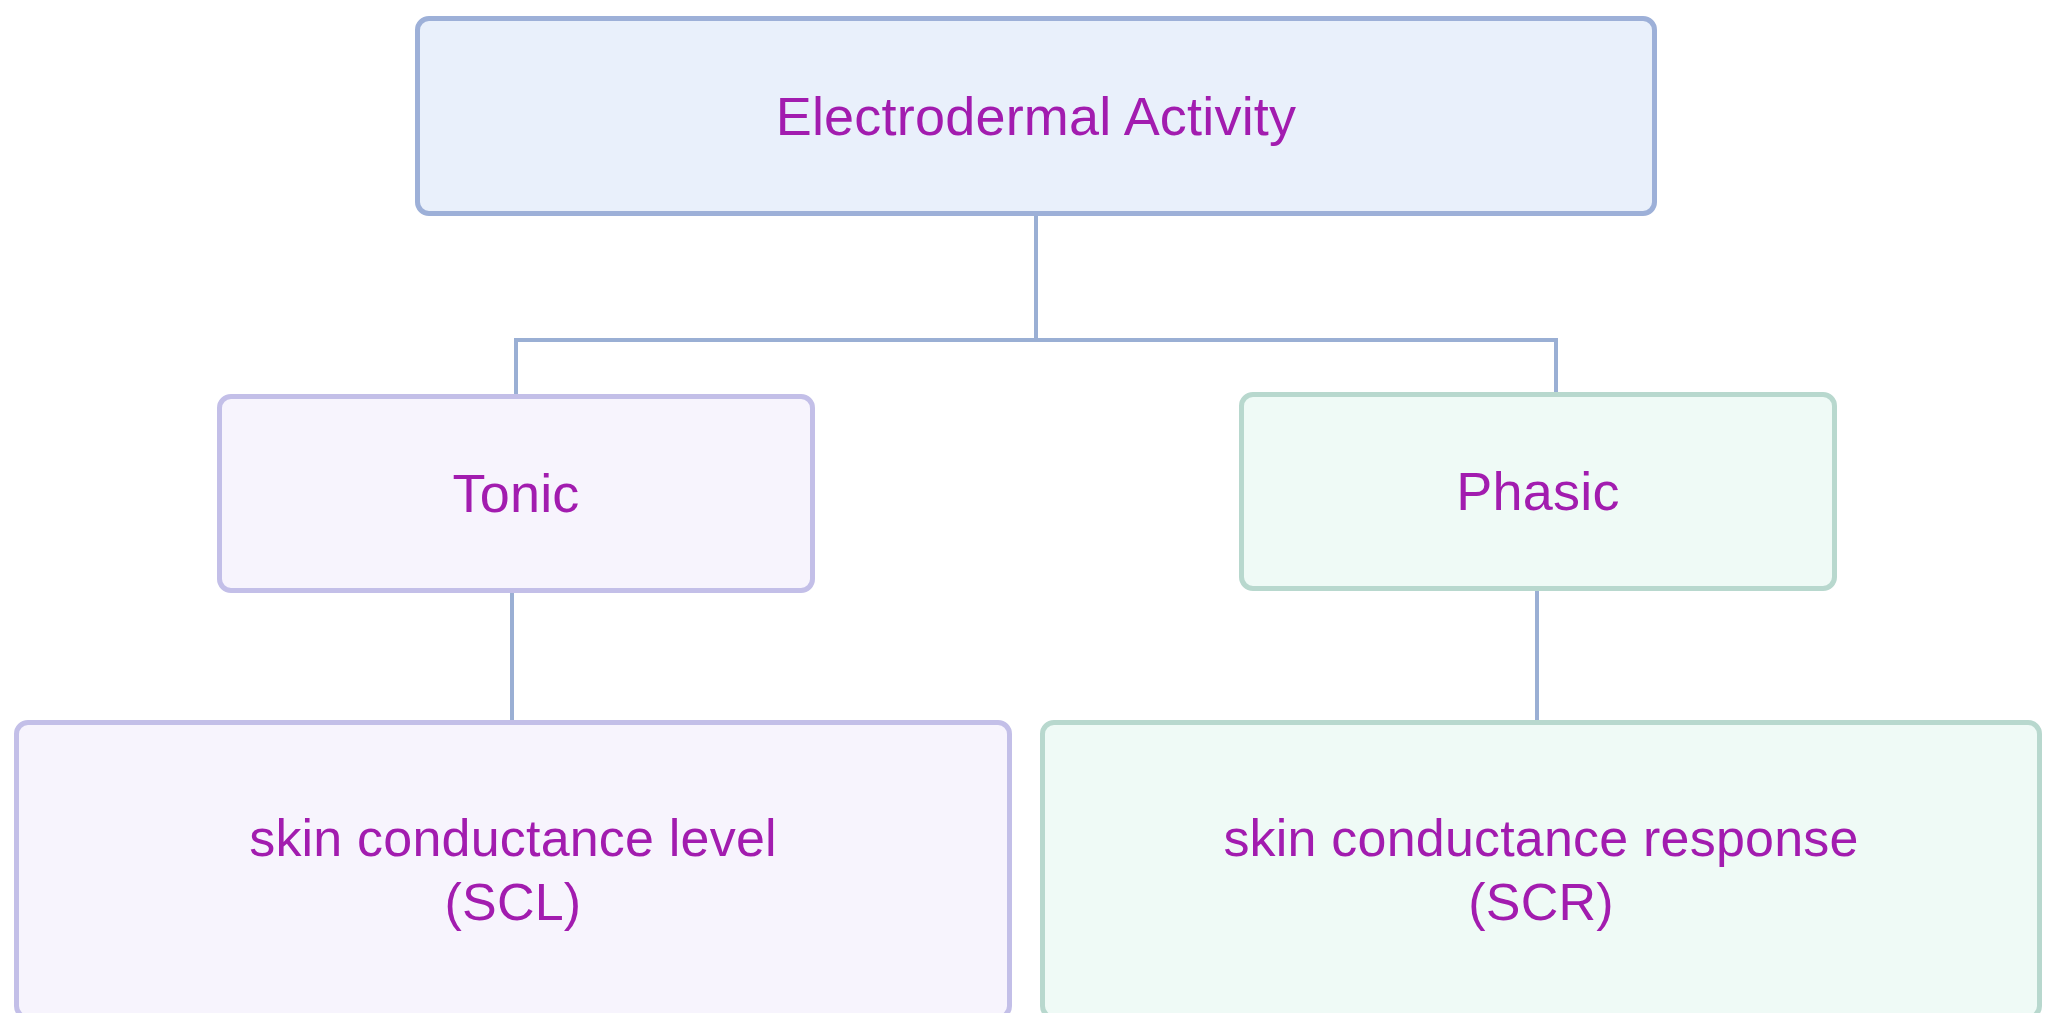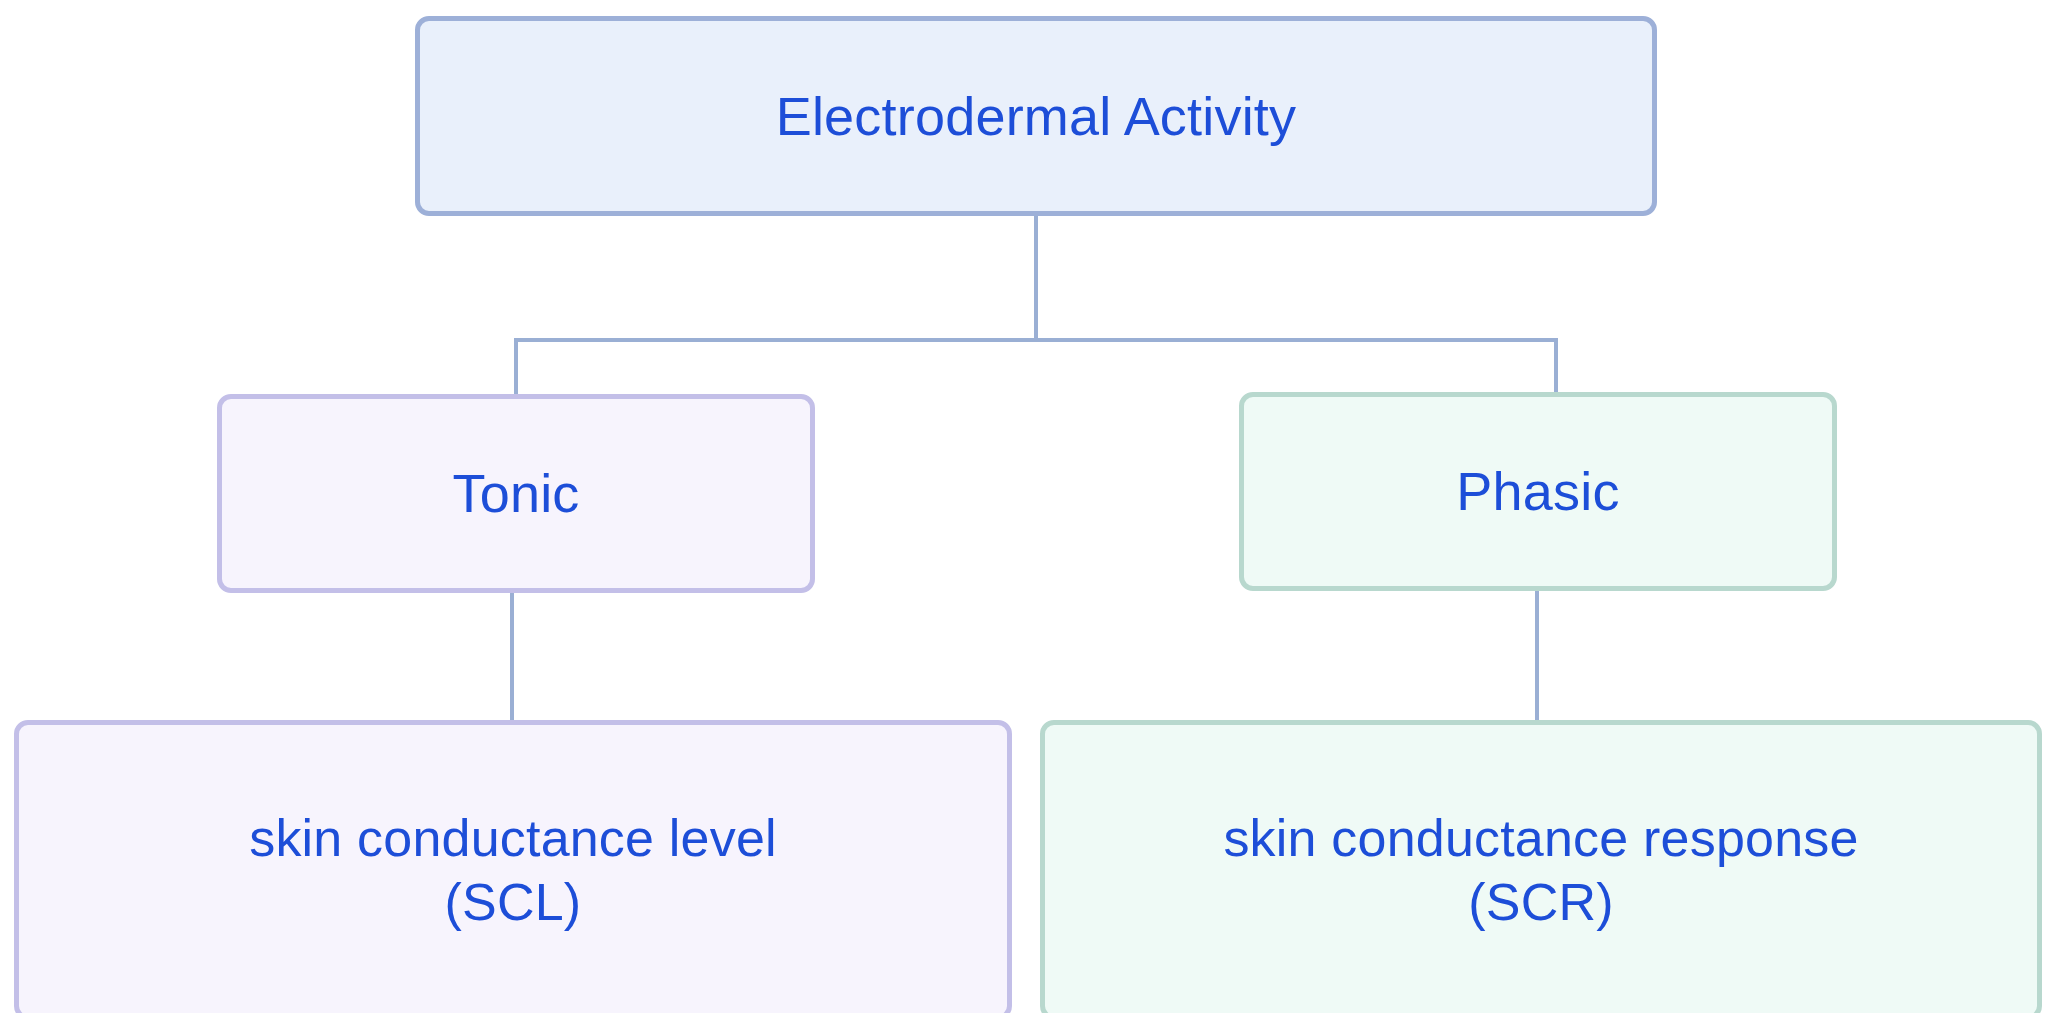--- a/index.html
+++ b/index.html
@@ -33,21 +33,21 @@
   .node {
     position: absolute;
     box-sizing: border-box;
     display: flex;
     align-items: center;
     justify-content: center;
     text-align: center;
     border-radius: 14px;
     border-style: solid;
     border-width: 5px;
-    color: #1d4ed8;
+    color: #a21caf;
     line-height: 1.24;
     letter-spacing: 0.2px;
     padding: 0 16px;
   }
 
   .node-label {
     display: block;
     white-space: pre-line;
   }
 

